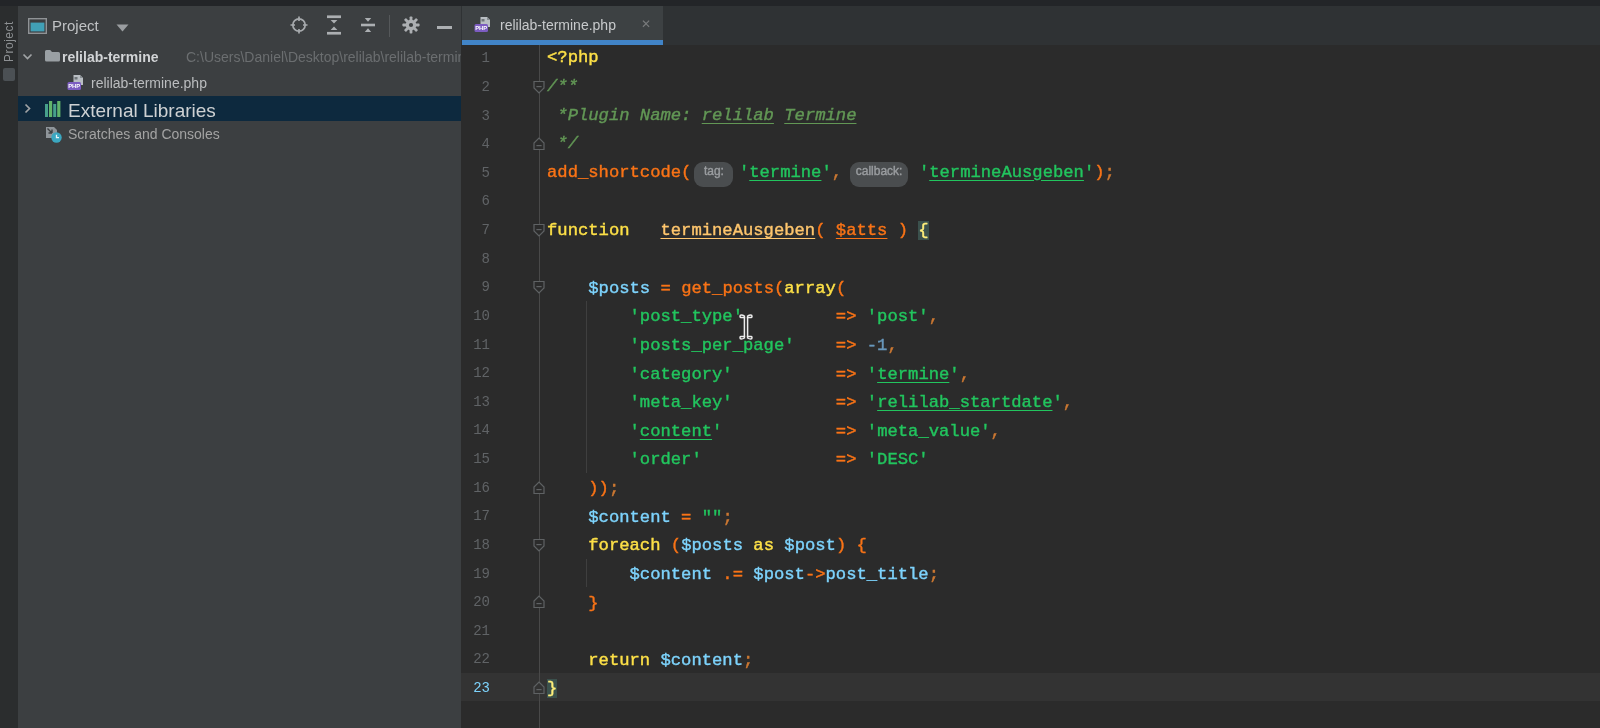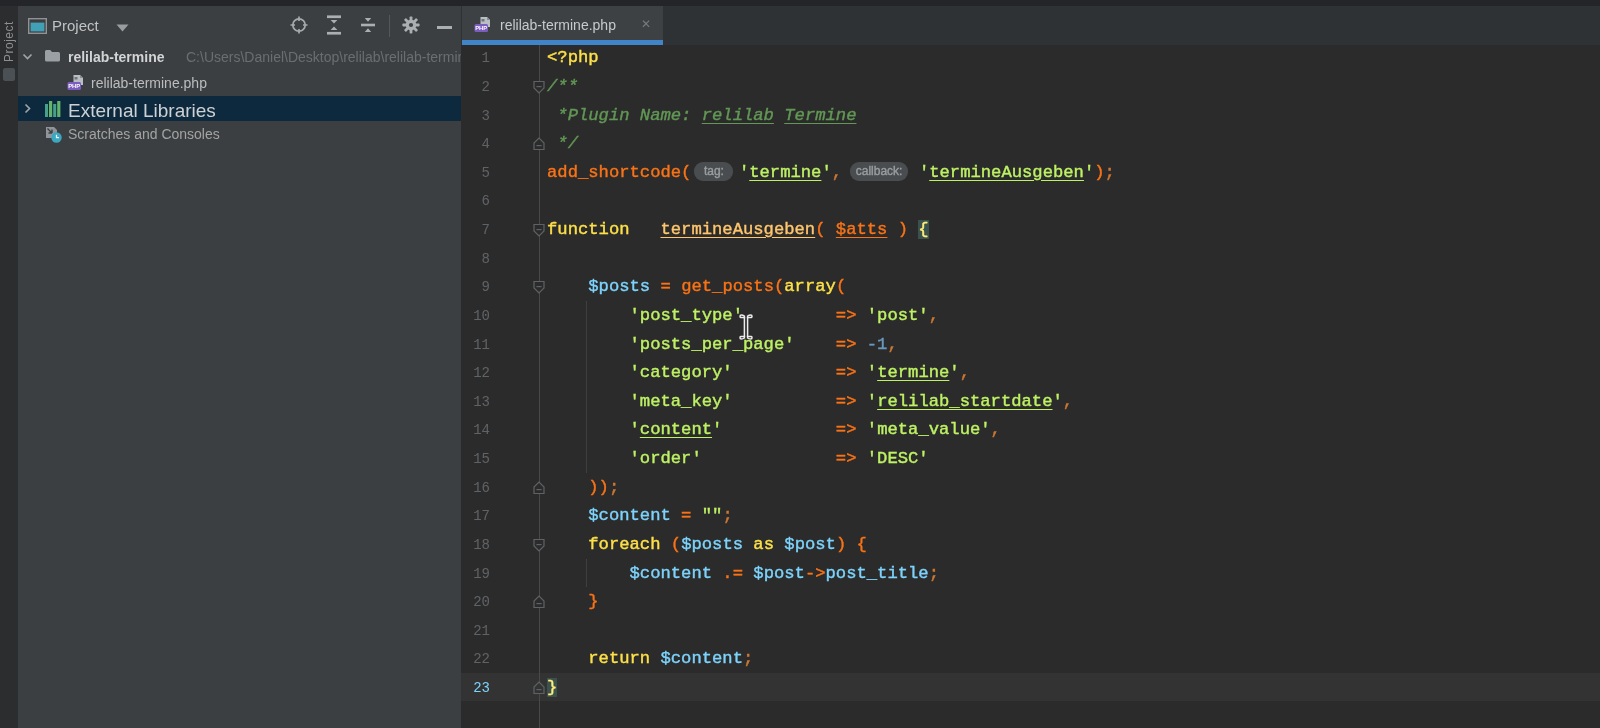--- a/index.html
+++ b/index.html
@@ -2,30 +2,30 @@
 <html><head>
 <meta charset="utf-8">
 <style>
   html,body{margin:0;padding:0;background:#2b2b2b;}
   *{box-sizing:border-box;}
   body{font-family:"Liberation Sans",sans-serif;}
   #root{position:relative;width:1600px;height:728px;overflow:hidden;background:#3c3f41;}
   .abs{position:absolute;}
   pre{margin:0;white-space:pre;}
   .k{color:#fde047}
-  .s{color:#bef264}
+  .s{color:#22c55e}
   .c{color:#629755;font-style:italic}
   .v{color:#7dd3fc}
   .n{color:#6897bb}
   .fn{color:#ffc66d}
   .t{color:#f97316}
   .p{color:#cc7832}
   .w{text-decoration-line:underline;text-decoration-style:wavy;text-decoration-color:#499C54;text-decoration-thickness:1px;text-underline-offset:3px;text-decoration:underline;}
   .b1{color:#ffef7a;background:#3b514d;}
-  .badge{display:inline-block;height:19px;line-height:19px;text-align:center;border-radius:9px;background:#4a4d4f;color:#9a9da0;font-family:"Liberation Sans",sans-serif;font-size:12px;position:relative;top:-2px;}
+  .badge{display:inline-block;height:25px;line-height:19px;text-align:center;border-radius:9px;background:#4a4d4f;color:#9a9da0;font-family:"Liberation Sans",sans-serif;font-size:12px;position:relative;top:-2px;}
 </style>
 </head>
 <body>
 <div id="root">
 
   <div class="abs" style="left:461px;top:0;width:1139px;height:728px;background:#2b2b2b;"></div>
 
   <div class="abs" style="left:461px;top:672.9px;width:1139px;height:28.6px;background:#333333;"></div>
 
   <div class="abs" style="left:539px;top:45px;width:1px;height:683px;background:#494949;"></div>
@@ -168,21 +168,21 @@
     <div style="position:absolute;left:419px;top:19.5px;width:15px;height:3px;background:#acafb2;"></div>
 
     <div style="position:absolute;left:0;top:90px;width:443px;height:25px;background:#0d293e;"></div>
 
     <svg style="position:absolute;left:4px;top:47px;" width="11" height="7" viewBox="0 0 11 7">
           <path d="M1.5 1.5 L5.5 5.5 L9.5 1.5" fill="none" stroke="#a0a3a5" stroke-width="1.7"></path>
         </svg>
     <svg style="position:absolute;left:26px;top:42px;" width="17" height="15" viewBox="0 0 17 15">
       <path d="M1 3.5 Q1 2 2.5 2 H6.2 L8 4 H14.5 Q16 4 16 5.5 V12 Q16 13.5 14.5 13.5 H2.5 Q1 13.5 1 12 Z" fill="#9aa0a4"></path>
     </svg>
-    <div style="position:absolute;left:50px;top:42.5px;font-size:14px;font-weight:bold;color:#d2d4d6;white-space:nowrap;">relilab-termine</div>
+    <div style="position:absolute;left:44px;top:42.5px;font-size:14px;font-weight:bold;color:#d2d4d6;white-space:nowrap;">relilab-termine</div>
     <div style="position:absolute;left:168px;top:42.5px;width:275px;font-size:14px;color:#6b6e70;white-space:nowrap;overflow:hidden;">C:\Users\Daniel\Desktop\relilab\relilab-termine</div>
 
     <svg style="position:absolute;left:49px;top:68px;" width="18" height="18" viewBox="0 0 18 18">
       <path d="M6.5 1 H13 L16 4 V11 H6.5 Z" fill="#b9bec3"></path>
       <path d="M13 1 L16 4 H13 Z" fill="#878d92"></path>
       <rect x="7.5" y="3" width="3" height="2.5" fill="#6f757a"></rect>
       <rect x="0.5" y="8" width="13.5" height="8" rx="1.5" fill="#7c5cc1"></rect>
       <text x="7.2" y="14.3" font-family="Liberation Sans,sans-serif" font-size="5.8" font-weight="bold" fill="#ffffff" text-anchor="middle">PHP</text>
     </svg>
     <div style="position:absolute;left:73px;top:69px;font-size:14px;color:#bbbdbf;white-space:nowrap;">relilab-termine.php</div>

